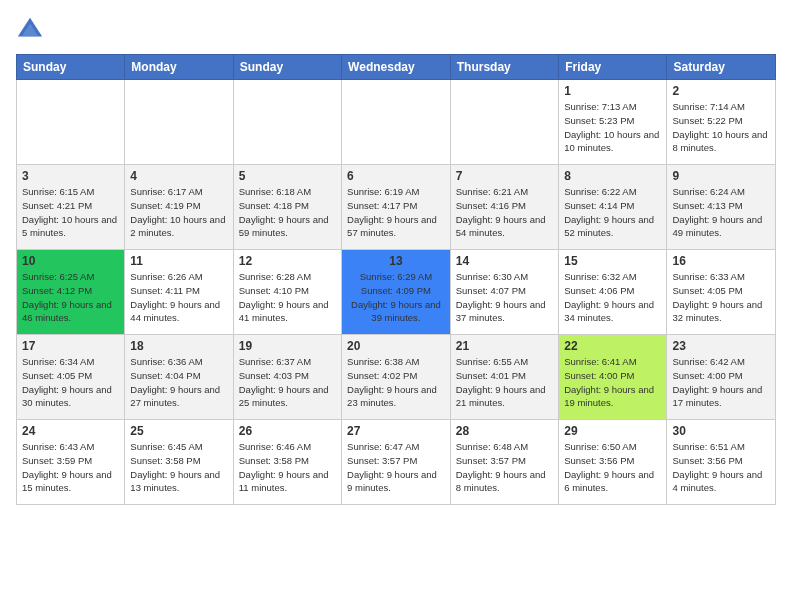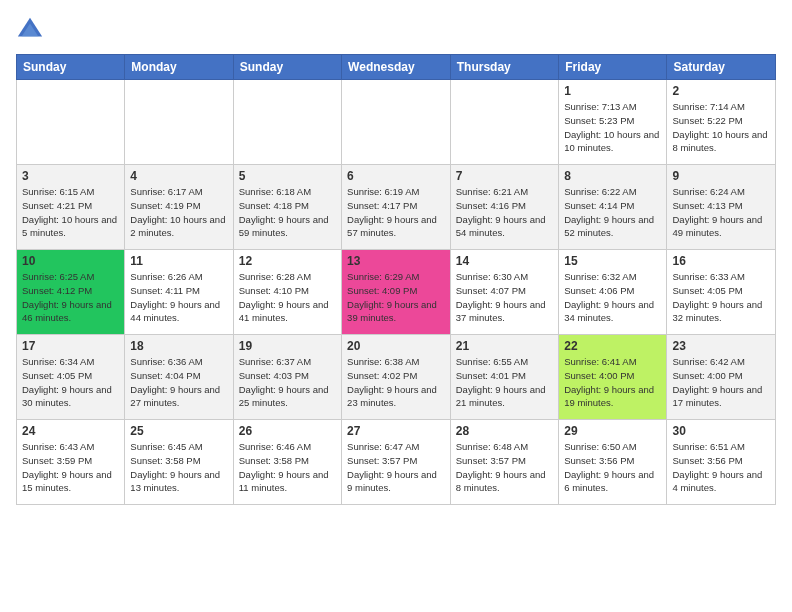--- a/index.html
+++ b/index.html
@@ -209,21 +209,21 @@
           <div class="day-info">Sunrise: 6:26 AM
 Sunset: 4:11 PM
 Daylight: 9 hours and 44 minutes.</div>
         </td>
         <td style="background-color: rgb(255, 255, 255);">
           <span class="day-number">12</span>
           <div class="day-info">Sunrise: 6:28 AM
 Sunset: 4:10 PM
 Daylight: 9 hours and 41 minutes.</div>
         </td>
-        <td style="background-color: #ec4899;">
+        <td style="background-color: #3b82f6; text-align: center;">
           <span class="day-number">13</span>
           <div class="day-info">Sunrise: 6:29 AM
 Sunset: 4:09 PM
 Daylight: 9 hours and 39 minutes.</div>
         </td>
         <td style="background-color: rgb(255, 255, 255);">
           <span class="day-number">14</span>
           <div class="day-info">Sunrise: 6:30 AM
 Sunset: 4:07 PM
 Daylight: 9 hours and 37 minutes.</div>

